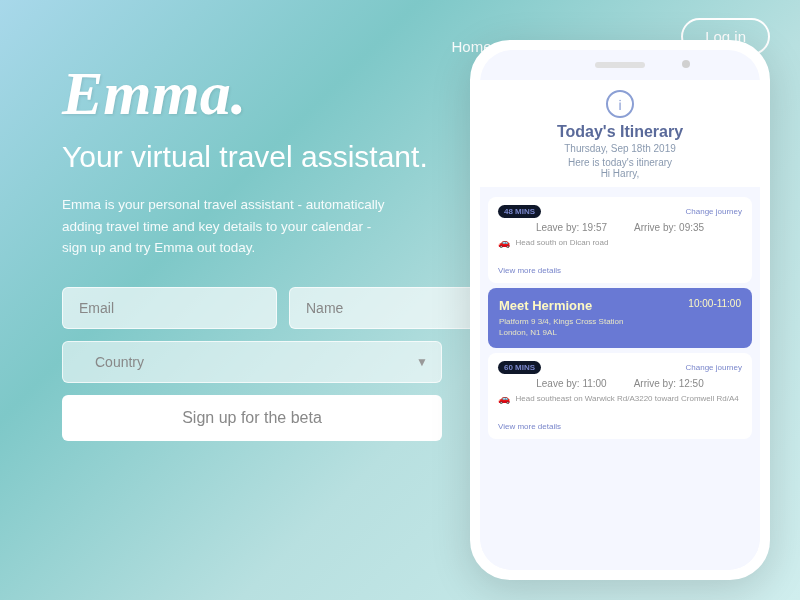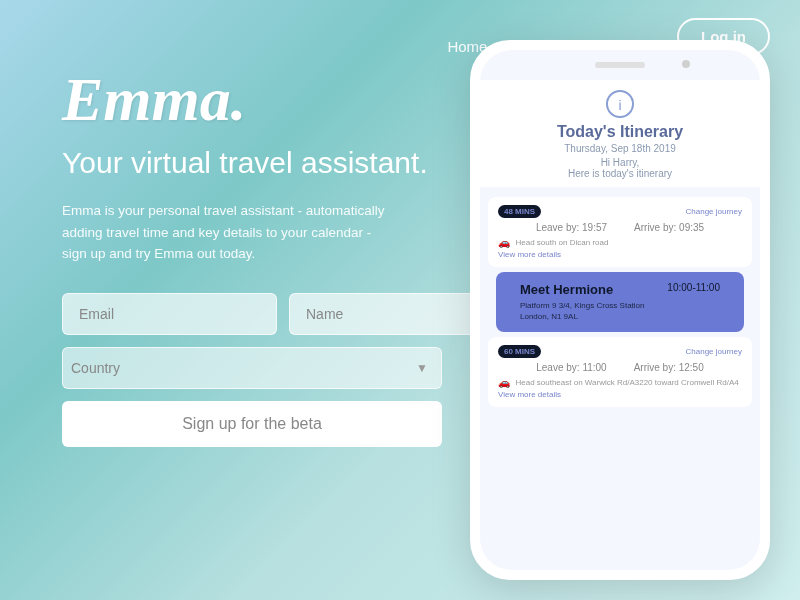--- a/index.html
+++ b/index.html
@@ -36,27 +36,26 @@
     }
 
     .nav-login {
       color: white;
       border: 2px solid white;
       padding: 8px 22px;
       border-radius: 25px;
       font-size: 15px;
       background: transparent;
       cursor: pointer;
-      font-weight: bold;
     }
 
     
     .left-content {
       position: absolute;
-      top: 55px;
+      top: 49px;
       left: 62px;
       width: 380px;
     }
 
     .brand-title {
       font-size: 62px;
       color: white;
       font-weight: 700;
       font-style: italic;
       font-family: 'Georgia', 'Times New Roman', serif;
@@ -105,21 +104,21 @@
     }
 
     .form-select-wrapper {
       position: relative;
       width: 100%;
       margin-bottom: 12px;
     }
 
     .form-select {
       width: 100%;
-      padding: 12px 8px;
+      padding: 12px 32px;
       border: 1px solid rgba(255,255,255,0.7);
       border-radius: 6px;
       background: rgba(255,255,255,0.55);
       font-size: 14px;
       color: #888;
       outline: none;
       appearance: none;
       -webkit-appearance: none;
     }
 
@@ -290,30 +289,30 @@
     }
 
     .car-icon {
       color: #aaa;
       font-size: 10px;
     }
 
     .view-more {
       color: #7986cb;
       font-size: 8px;
-      margin-top: 2px;
+      margin-top: 18px;
       display: block;
     }
 
     .event-card {
       background: #6979d4;
-      margin: 5px 16px;
+      margin: 5px 8px;
       border-radius: 8px;
-      padding: 10px 24px;
-      color: #0f172a;
+      padding: 10px 11px;
+      color: #fef9c3;
     }
 
     .event-row {
       display: flex;
       justify-content: space-between;
       align-items: flex-start;
     }
 
     .event-title {
       font-size: 13px;
@@ -381,22 +380,22 @@
     <div class="phone-speaker"></div>
     <div class="phone-camera"></div>
     <div class="phone-screen">
 
       <div class="screen-header">
         <div class="screen-icon">
           <span>ℹ</span>
         </div>
         <div class="screen-title">Today's Itinerary</div>
         <div class="screen-date">Thursday, Sep 18th 2019</div>
+        <div class="screen-greeting">Here is today's itinerary</div>
         <div class="screen-greeting">Hi Harry,</div>
-        <div class="screen-greeting">Here is today's itinerary</div>
       </div>
 
       <div class="screen-content">
 
         <div class="journey-card">
           <div class="journey-header">
             <span class="journey-badge">48 MINS</span>
             <span class="journey-change">Change journey</span>
           </div>
           <div class="journey-times">

